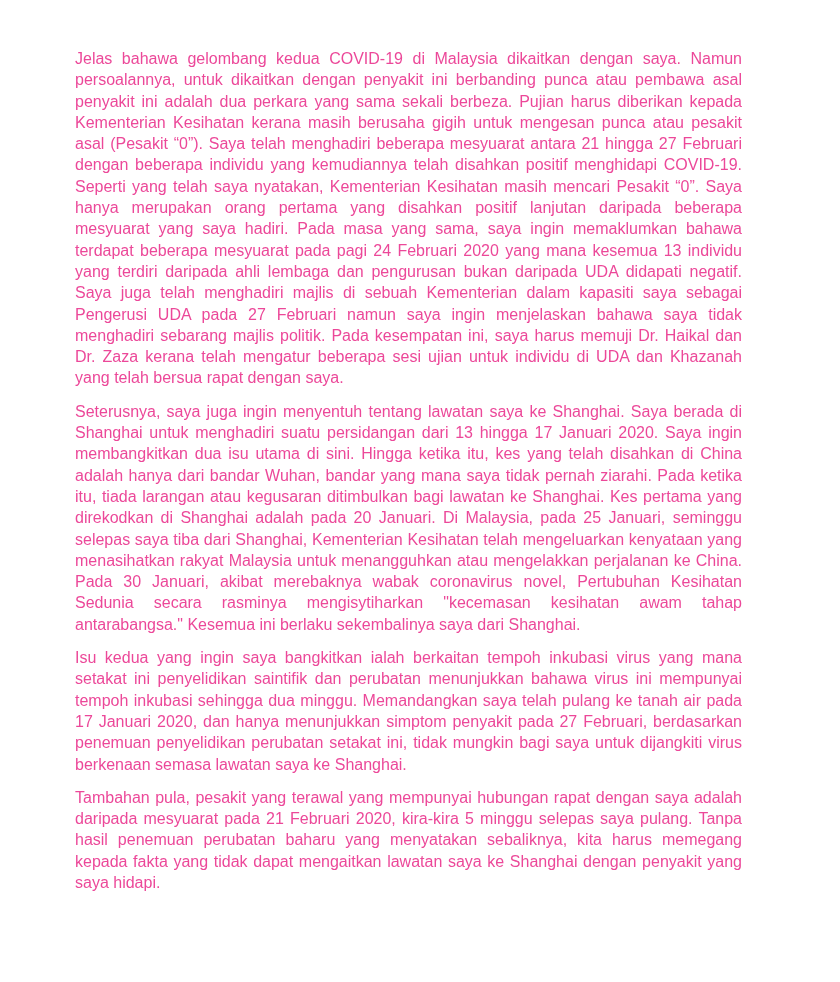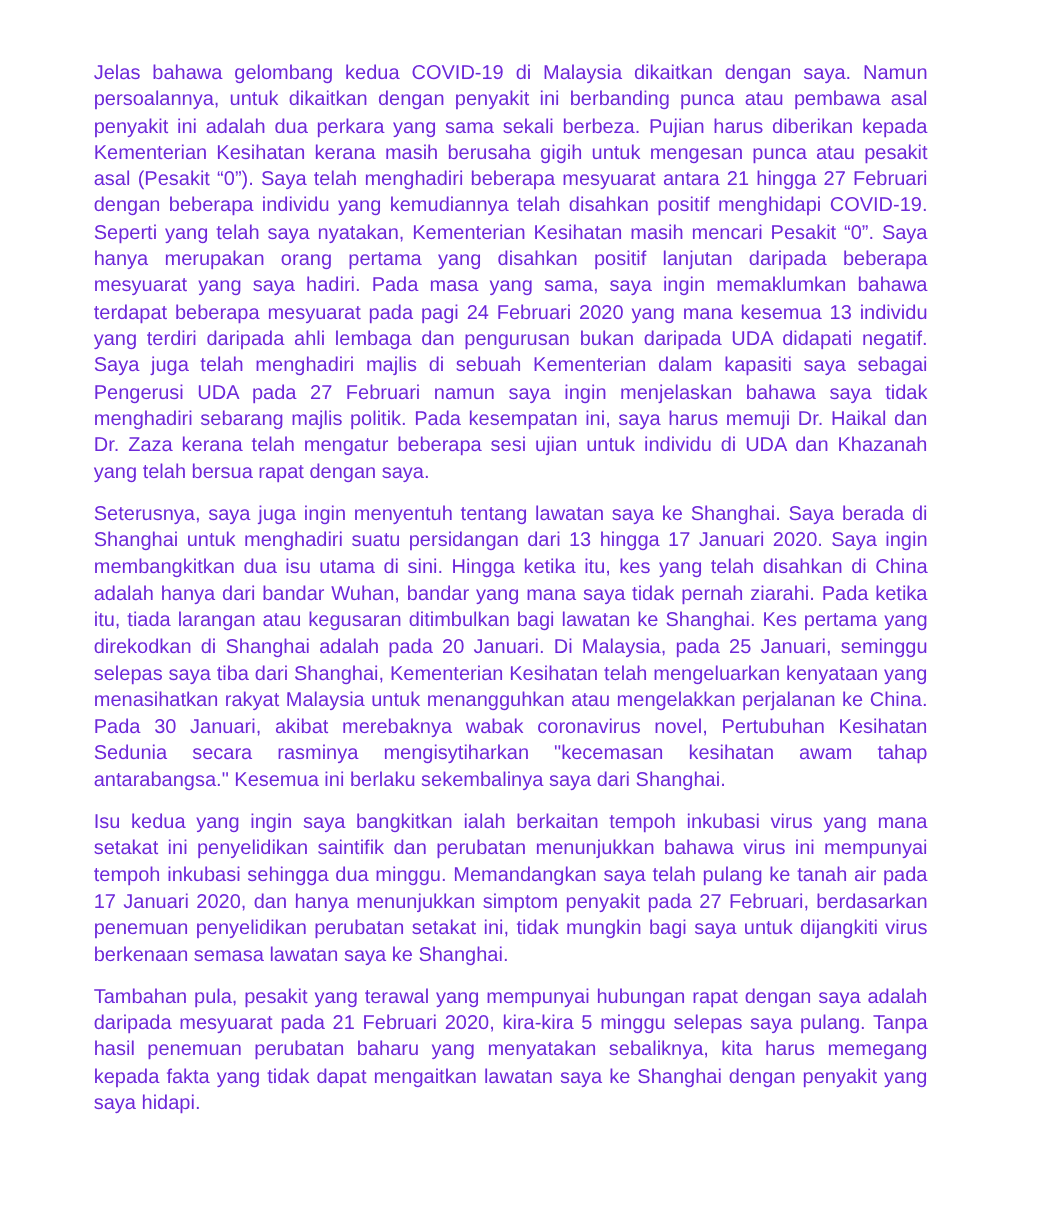--- a/index.html
+++ b/index.html
@@ -14,21 +14,21 @@
     overflow: hidden;
   }
   .page {
     position: absolute;
     left: 75px;
     top: 48px;
     width: 667px;
     font-family: "Liberation Sans", sans-serif;
     font-size: 16px;
     line-height: 21.3px;
-    color: #6d28d9;
+    color: #ec4899;
   }
   .para {
     margin: 0 0 12px 0;
     text-align: justify;
     text-justify: inter-word;
     hyphens: none;
   }
 </style>
 </head>
 <body>

